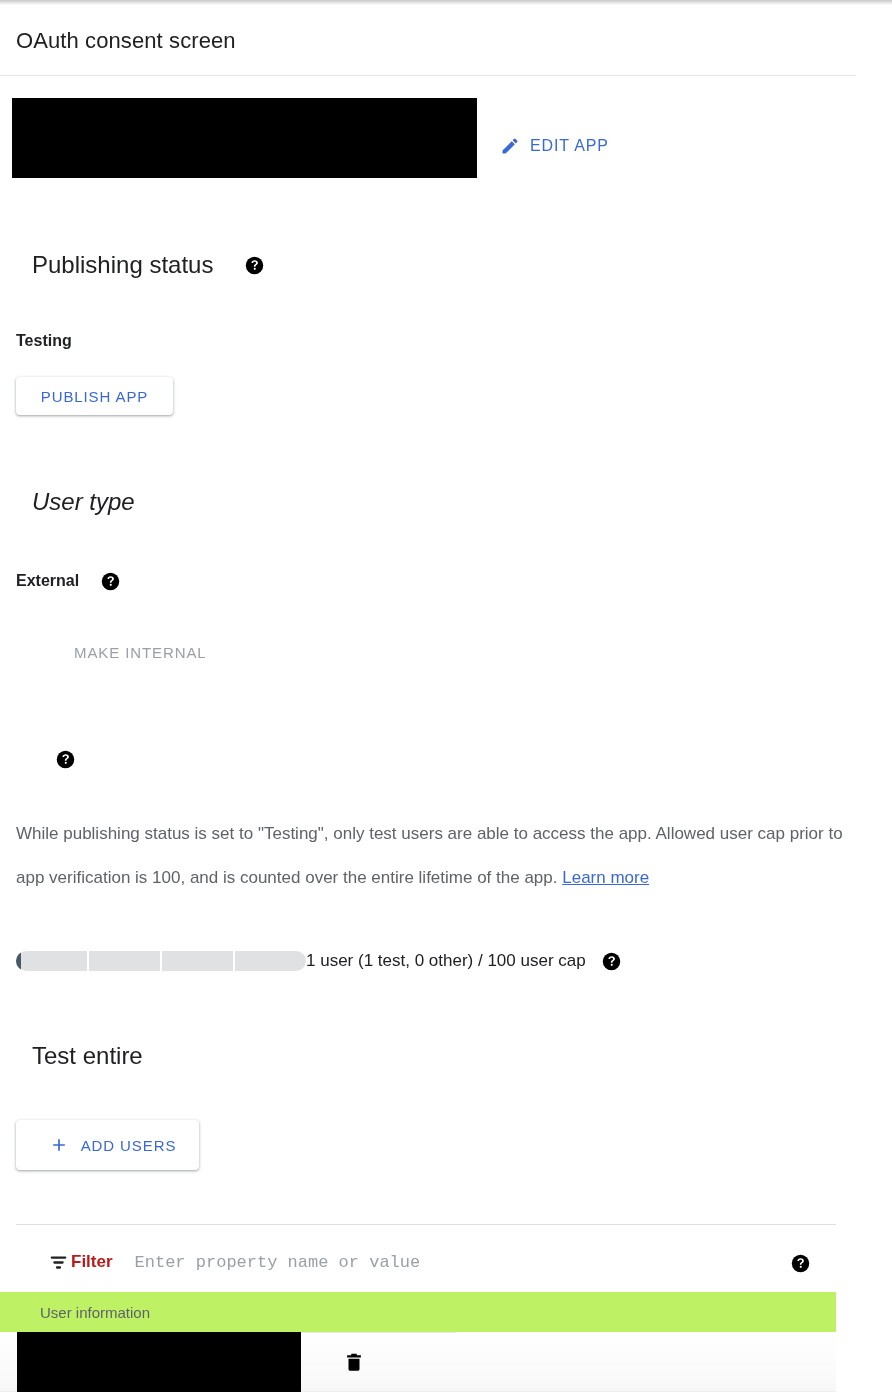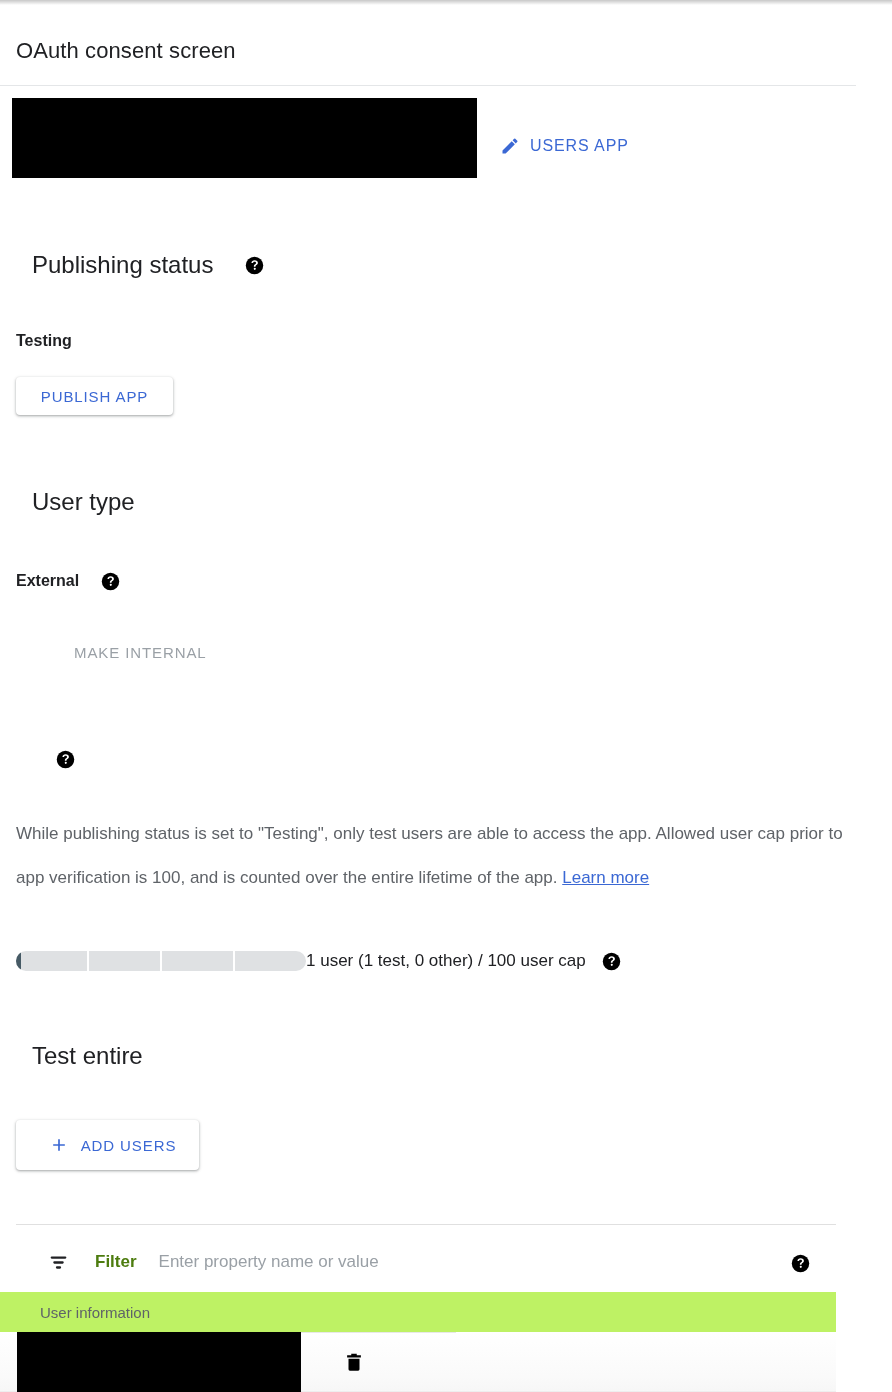--- a/index.html
+++ b/index.html
@@ -28,21 +28,21 @@
     top: 0; left: 0;
     width: 892px;
     height: 5px;
     background: linear-gradient(to bottom, rgba(0,0,0,0.22), rgba(0,0,0,0.0));
     pointer-events: none;
   }
 
   
   .page-header {
     position: absolute;
-    top: 17px; left: 0;
+    top: 7px; left: 0;
     width: 856px;
     height: 69px;
     background: #ffffff;
     border-bottom: 1px solid #e4e6e8;
     display: flex;
     align-items: center;
   }
   .page-title {
     font-size: 22px;
     font-weight: 400;
@@ -242,31 +242,31 @@
     display: flex;
     align-items: center;
   }
   .filter-icon-wrap {
     margin-left: 48px;
     display: flex;
     align-items: center;
     cursor: pointer;
   }
   .filter-label {
-    margin-left: 26px;
+    margin-left: 2px;
     font-size: 17px;
     font-weight: 700;
-    color: #4d7c0f;
+    color: #b91c1c;
     white-space: nowrap;
   }
   .filter-input {
     margin-left: 22px;
     border: none;
     outline: none;
-    font-family: Liberation Sans, sans-serif;
+    font-family: Liberation Mono, monospace;
     font-size: 17px;
     color: #202124;
     background: transparent;
     width: 430px;
     padding: 0;
   }
   .filter-input::placeholder { color: #9aa0a6; opacity: 1; }
   .filter-help {
     position: absolute;
     right: 26px;
@@ -345,39 +345,39 @@
 
   <div class="app-row">
     <div class="redaction-app-name"></div>
 
     <button class="edit-app-btn">
       <span class="pencil-icon-wrap">
         <svg class="pencil-icon" viewBox="0 0 24 24" xmlns="http://www.w3.org/2000/svg" aria-hidden="true">
           <path fill="#3b68d4" d="M3 17.25V21h3.75L17.81 9.94l-3.75-3.75L3 17.25zM20.71 7.04a1 1 0 0 0 0-1.41l-2.34-2.34a1 1 0 0 0-1.41 0l-1.83 1.83 3.75 3.75 1.83-1.83z"></path>
         </svg>
       </span>
-      <span class="edit-app-label">USERS APP</span>
+      <span class="edit-app-label">EDIT APP</span>
     </button>
   </div>
 
   <div class="section-head" style="top:250px;">
     <h2>Publishing status</h2>
     <span style="display:inline-flex;margin-left:24px;">
       <svg class="help-icon" viewBox="0 0 24 24" xmlns="http://www.w3.org/2000/svg" aria-hidden="true">
         <circle cx="12" cy="12" r="11" fill="#000000"></circle>
         <path fill="#ffffff" d="M12.2 5.4c-2.3 0-3.9 1.4-4.1 3.4h2.1c.1-1 .8-1.6 1.9-1.6 1.1 0 1.8.6 1.8 1.5 0 .7-.3 1.1-1.2 1.7-1.1.7-1.6 1.4-1.5 2.7v.5h2.1v-.4c0-.8.3-1.2 1.3-1.8 1.1-.7 1.7-1.6 1.7-2.9 0-1.9-1.6-3.1-4.1-3.1zM11 16.2a1.35 1.35 0 1 0 2.7 0 1.35 1.35 0 0 0-2.7 0z"></path>
       </svg>
     </span>
   </div>
 
   <div class="sub-value" style="top:331px;">Testing</div>
 
   <button class="mdc-btn" style="left:16px; top:377px; width:157px; height:38px;">PUBLISH APP</button>
 
-  <div class="section-head" style="top:487px;">
+  <div class="section-head" style="top:487px;font-style:italic;">
     <h2>User type</h2>
   </div>
 
   <div class="sub-value" style="top:571px; display:flex; align-items:center;">
     <span>External</span>
     <span style="display:inline-flex;margin-left:22px;">
       <svg class="help-icon" viewBox="0 0 24 24" xmlns="http://www.w3.org/2000/svg" aria-hidden="true">
         <circle cx="12" cy="12" r="11" fill="#000000"></circle>
         <path fill="#ffffff" d="M12.2 5.4c-2.3 0-3.9 1.4-4.1 3.4h2.1c.1-1 .8-1.6 1.9-1.6 1.1 0 1.8.6 1.8 1.5 0 .7-.3 1.1-1.2 1.7-1.1.7-1.6 1.4-1.5 2.7v.5h2.1v-.4c0-.8.3-1.2 1.3-1.8 1.1-.7 1.7-1.6 1.7-2.9 0-1.9-1.6-3.1-4.1-3.1zM11 16.2a1.35 1.35 0 1 0 2.7 0 1.35 1.35 0 0 0-2.7 0z"></path>
       </svg>

